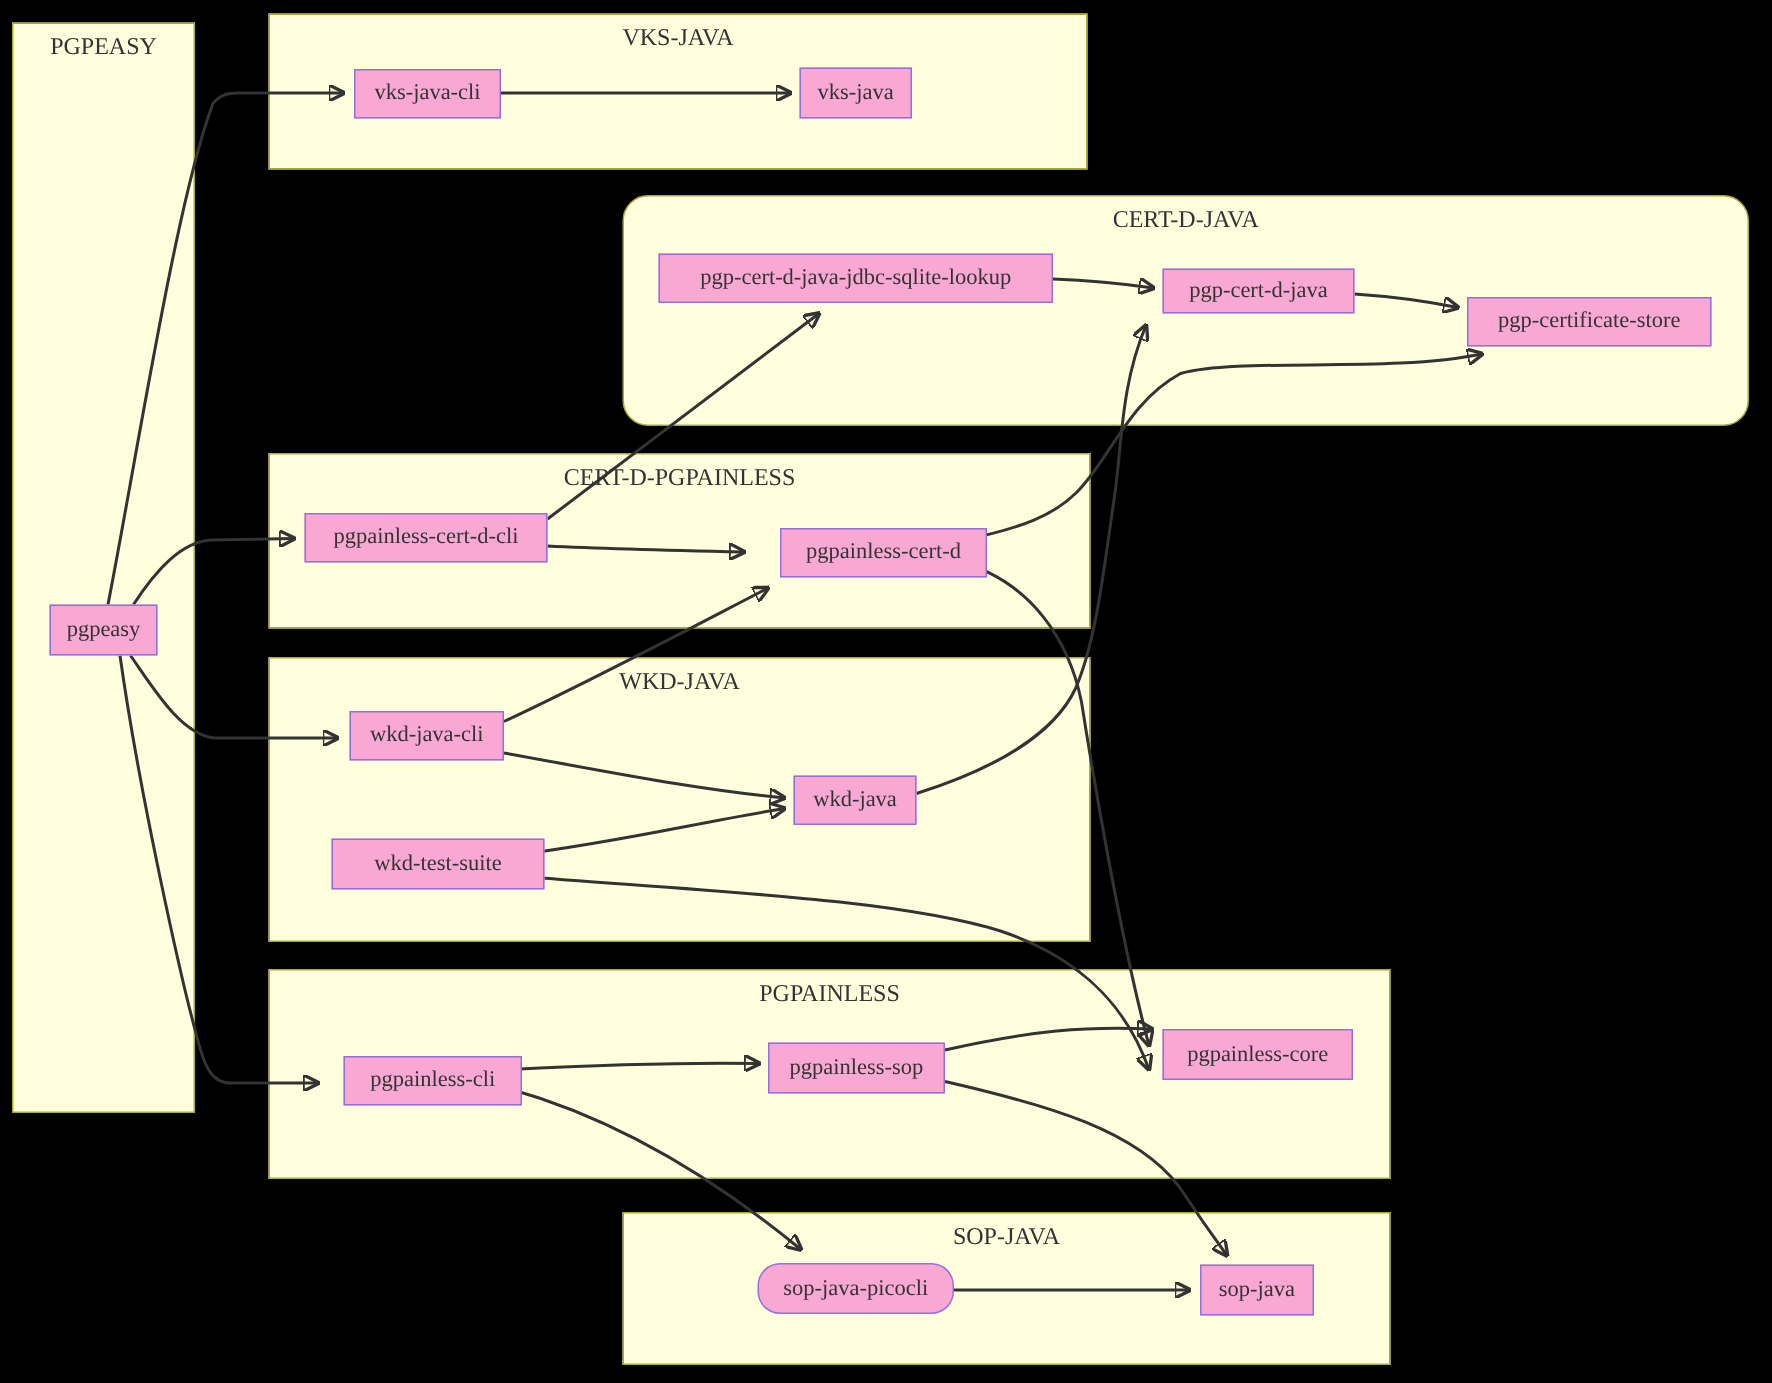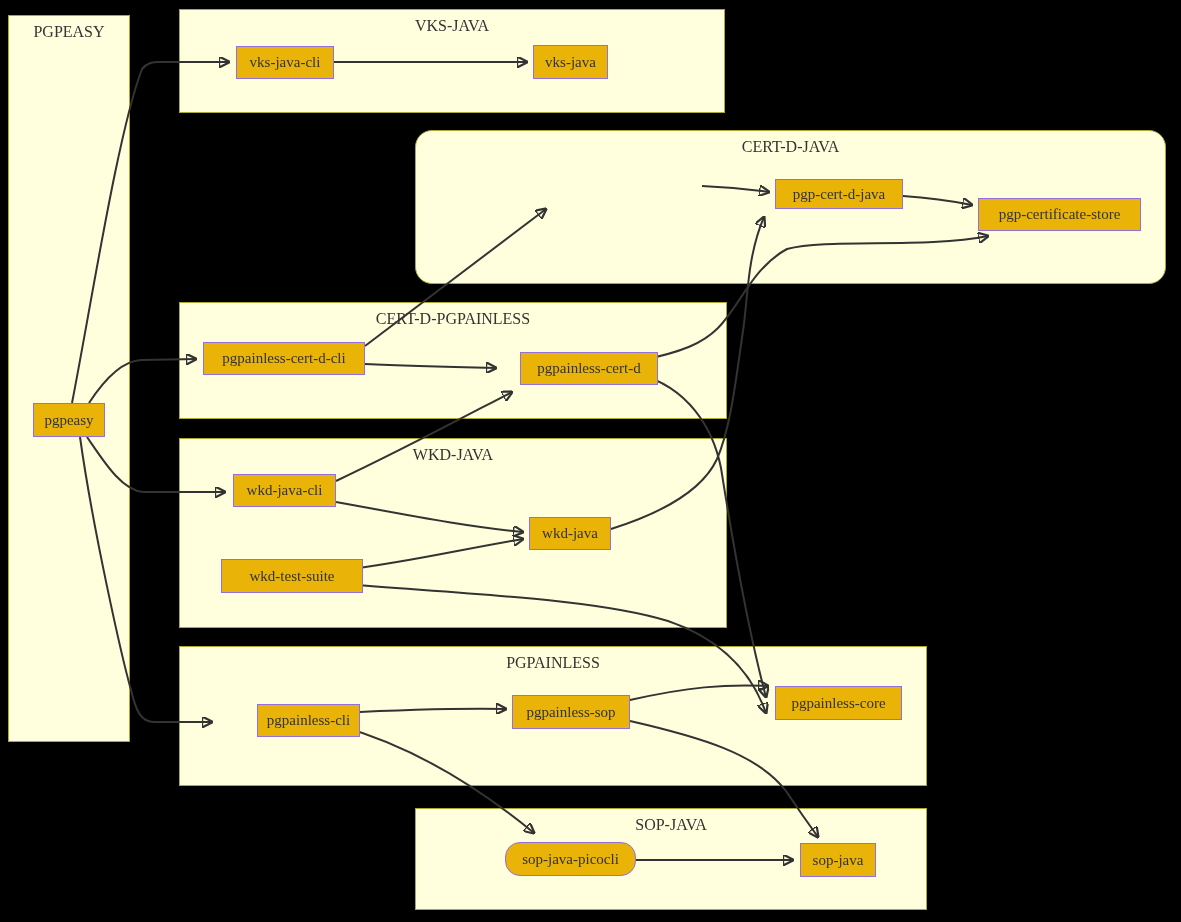--- a/index.html
+++ b/index.html
@@ -8,21 +8,21 @@
     font-family:Liberation Serif, serif;
   }
   .cluster{
     position:absolute;background:#ffffde;border:1px solid #aaaa33;box-sizing:border-box;
   }
   .cluster-title{
     position:absolute;top:7px;left:0;width:100%;text-align:center;
     color:#333;font-size:16px;white-space:nowrap;
   }
   .node{
-    position:absolute;background:#eab308;border:1px solid #9370db;box-sizing:border-box;
+    position:absolute;background:#f9a8d4;border:1px solid #9370db;box-sizing:border-box;
     display:flex;align-items:center;justify-content:center;
     color:#333;font-size:15px;white-space:nowrap;z-index:3;
   }
   #edges{position:absolute;left:0;top:0;z-index:2;}
   #edges path{fill:none;stroke:#333;stroke-width:2px;}
 </style>
 </head>
 <body>
 
 <div id="stage">
@@ -74,26 +74,27 @@
     <path d="M340,713 C398,710 450,708 506,709" marker-end="url(#arrow)"></path>
     <path d="M340,726 C408,745 472,782 534,833" marker-end="url(#arrow)"></path>
     <path d="M630,700 C688,687 724,684 768,686" marker-end="url(#arrow)"></path>
     <path d="M630,721 C700,737 758,754 786,791 C800,812 810,826 818,837" marker-end="url(#arrow)"></path>
     <path d="M636,860 L793,860" marker-end="url(#arrow)"></path>
   </svg>
 
   <div class="node" style="left:33px;top:403px;width:72px;height:34px;">pgpeasy</div>
   <div class="node" style="left:236px;top:46px;width:98px;height:33px;">vks-java-cli</div>
   <div class="node" style="left:533px;top:45px;width:75px;height:34px;">vks-java</div>
+  <div class="node" style="left:439px;top:169px;width:263px;height:33px;">pgp-cert-d-java-jdbc-sqlite-lookup</div>
   <div class="node" style="left:775px;top:179px;width:128px;height:30px;">pgp-cert-d-java</div>
   <div class="node" style="left:203px;top:342px;width:162px;height:33px;">pgpainless-cert-d-cli</div>
   <div class="node" style="left:978px;top:198px;width:163px;height:33px;">pgp-certificate-store</div>
   <div class="node" style="left:500px;top:352px;width:138px;height:33px;margin-left:20px;">pgpainless-cert-d</div>
   <div class="node" style="left:233px;top:474px;width:103px;height:33px;">wkd-java-cli</div>
   <div class="node" style="left:529px;top:517px;width:82px;height:33px;">wkd-java</div>
   <div class="node" style="left:221px;top:559px;width:142px;height:34px;">wkd-test-suite</div>
-  <div class="node" style="left:229px;top:704px;width:103px;height:33px;margin-left:28px;">pgpainless-cli</div>
+  <div class="node" style="left:229px;top:704px;width:119px;height:33px;">pgpainless-cli</div>
   <div class="node" style="left:512px;top:695px;width:118px;height:34px;">pgpainless-sop</div>
   <div class="node" style="left:775px;top:686px;width:127px;height:34px;">pgpainless-core</div>
   <div class="node" style="left:505px;top:842px;width:131px;height:34px;border-radius:15px;">sop-java-picocli</div>
   <div class="node" style="left:800px;top:843px;width:76px;height:34px;">sop-java</div>
 
 </div>
 
 </body></html>

